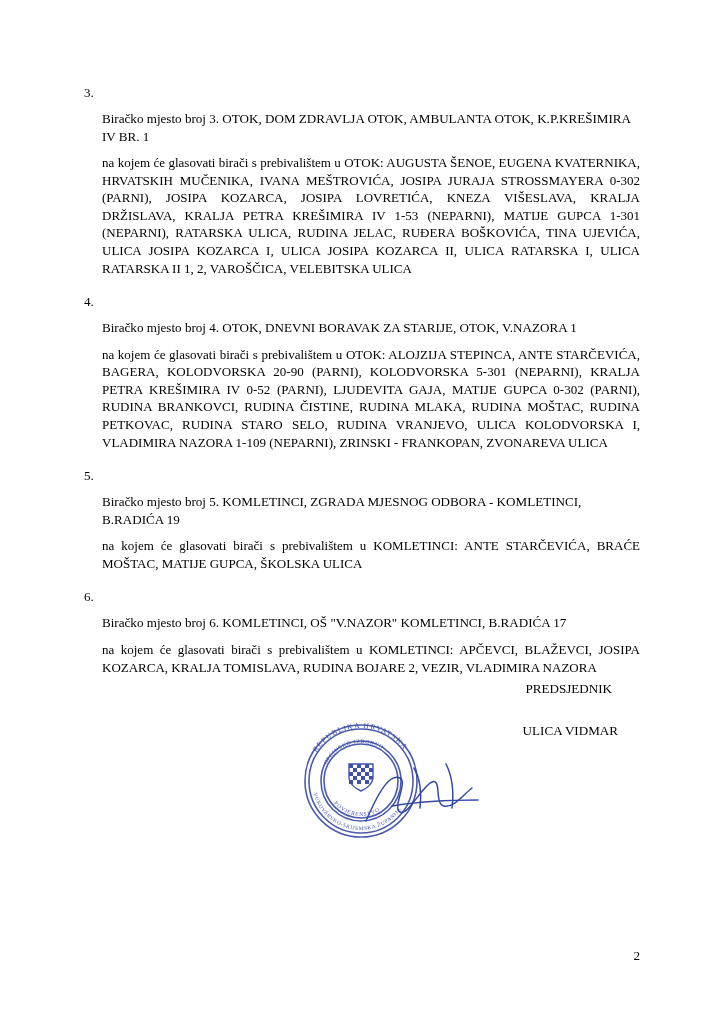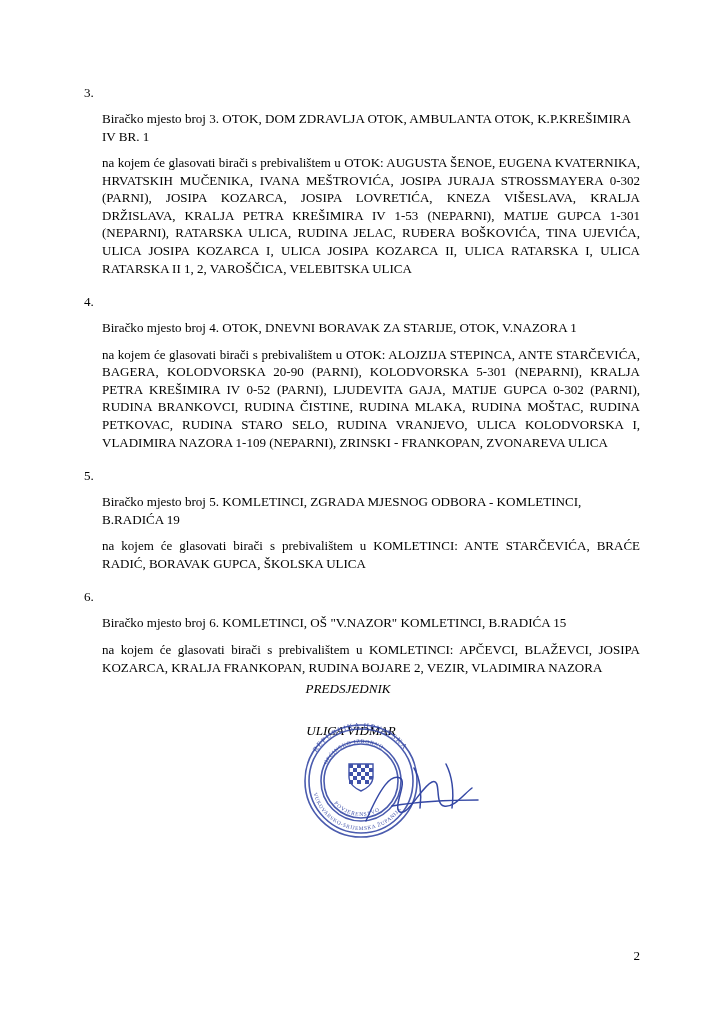--- a/index.html
+++ b/index.html
@@ -56,23 +56,22 @@
   }
   .sign-block {
     position: absolute;
     left: 84px;
     top: 680px;
     width: 556px;
     font-size: 13.1px;
     line-height: 17.5px;
   }
   .sign-line {
-    text-align: center;
+    text-align: right;
     padding-right: 28px;
-    font-style: italic;
   }
   .sign-line.second {
     margin-top: 24px;
     padding-right: 22px;
   }
   .stamp-wrap {
     position: absolute;
     left: 296px;
     top: 716px;
     width: 300px;
@@ -108,29 +107,29 @@
         <span class="item-head-text">Biračko mjesto broj 4. OTOK, DNEVNI BORAVAK ZA STARIJE, OTOK, V.NAZORA 1</span>
       </div>
       <div class="item-body">na kojem će glasovati birači s prebivalištem u OTOK: ALOJZIJA STEPINCA, ANTE STARČEVIĆA, BAGERA, KOLODVORSKA 20-90 (PARNI), KOLODVORSKA 5-301 (NEPARNI), KRALJA PETRA KREŠIMIRA IV 0-52 (PARNI), LJUDEVITA GAJA, MATIJE GUPCA 0-302 (PARNI), RUDINA BRANKOVCI, RUDINA ČISTINE, RUDINA MLAKA, RUDINA MOŠTAC, RUDINA PETKOVAC, RUDINA STARO SELO, RUDINA VRANJEVO, ULICA KOLODVORSKA I, VLADIMIRA NAZORA 1-109 (NEPARNI), ZRINSKI - FRANKOPAN, ZVONAREVA ULICA</div>
     </div>
 
     <div class="item">
       <div class="item-head">
         <span class="item-num">5.</span>
         <span class="item-head-text">Biračko mjesto broj 5. KOMLETINCI, ZGRADA MJESNOG ODBORA - KOMLETINCI, B.RADIĆA 19</span>
       </div>
-      <div class="item-body">na kojem će glasovati birači s prebivalištem u KOMLETINCI: ANTE STARČEVIĆA, BRAĆE RADIĆ, BORAVAK GUPCA, ŠKOLSKA ULICA</div>
+      <div class="item-body">na kojem će glasovati birači s prebivalištem u KOMLETINCI: ANTE STARČEVIĆA, BRAĆE MOŠTAC, MATIJE GUPCA, ŠKOLSKA ULICA</div>
     </div>
 
     <div class="item">
       <div class="item-head">
         <span class="item-num">6.</span>
-        <span class="item-head-text">Biračko mjesto broj 6. KOMLETINCI, OŠ "V.NAZOR" KOMLETINCI, B.RADIĆA 15</span>
+        <span class="item-head-text">Biračko mjesto broj 6. KOMLETINCI, OŠ "V.NAZOR" KOMLETINCI, B.RADIĆA 17</span>
       </div>
-      <div class="item-body">na kojem će glasovati birači s prebivalištem u KOMLETINCI: APČEVCI, BLAŽEVCI, JOSIPA KOZARCA, KRALJA FRANKOPAN, RUDINA BOJARE 2, VEZIR, VLADIMIRA NAZORA</div>
+      <div class="item-body">na kojem će glasovati birači s prebivalištem u KOMLETINCI: APČEVCI, BLAŽEVCI, JOSIPA KOZARCA, KRALJA TOMISLAVA, RUDINA BOJARE 2, VEZIR, VLADIMIRA NAZORA</div>
     </div>
 
   </div>
 
   <div class="sign-block">
     <div class="sign-line">PREDSJEDNIK</div>
     <div class="sign-line second">ULICA VIDMAR</div>
   </div>
 
   <div class="stamp-wrap">

